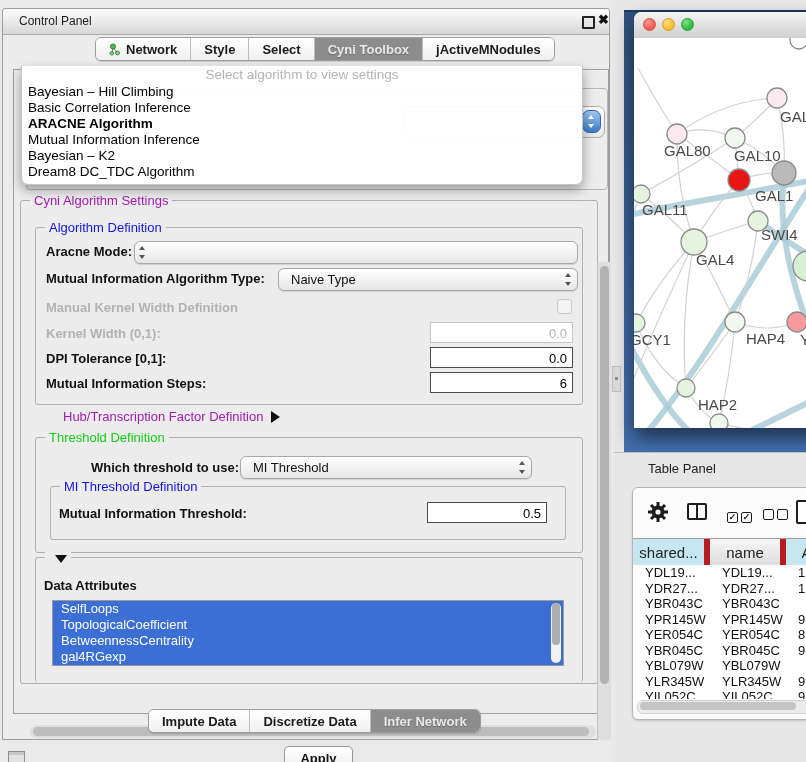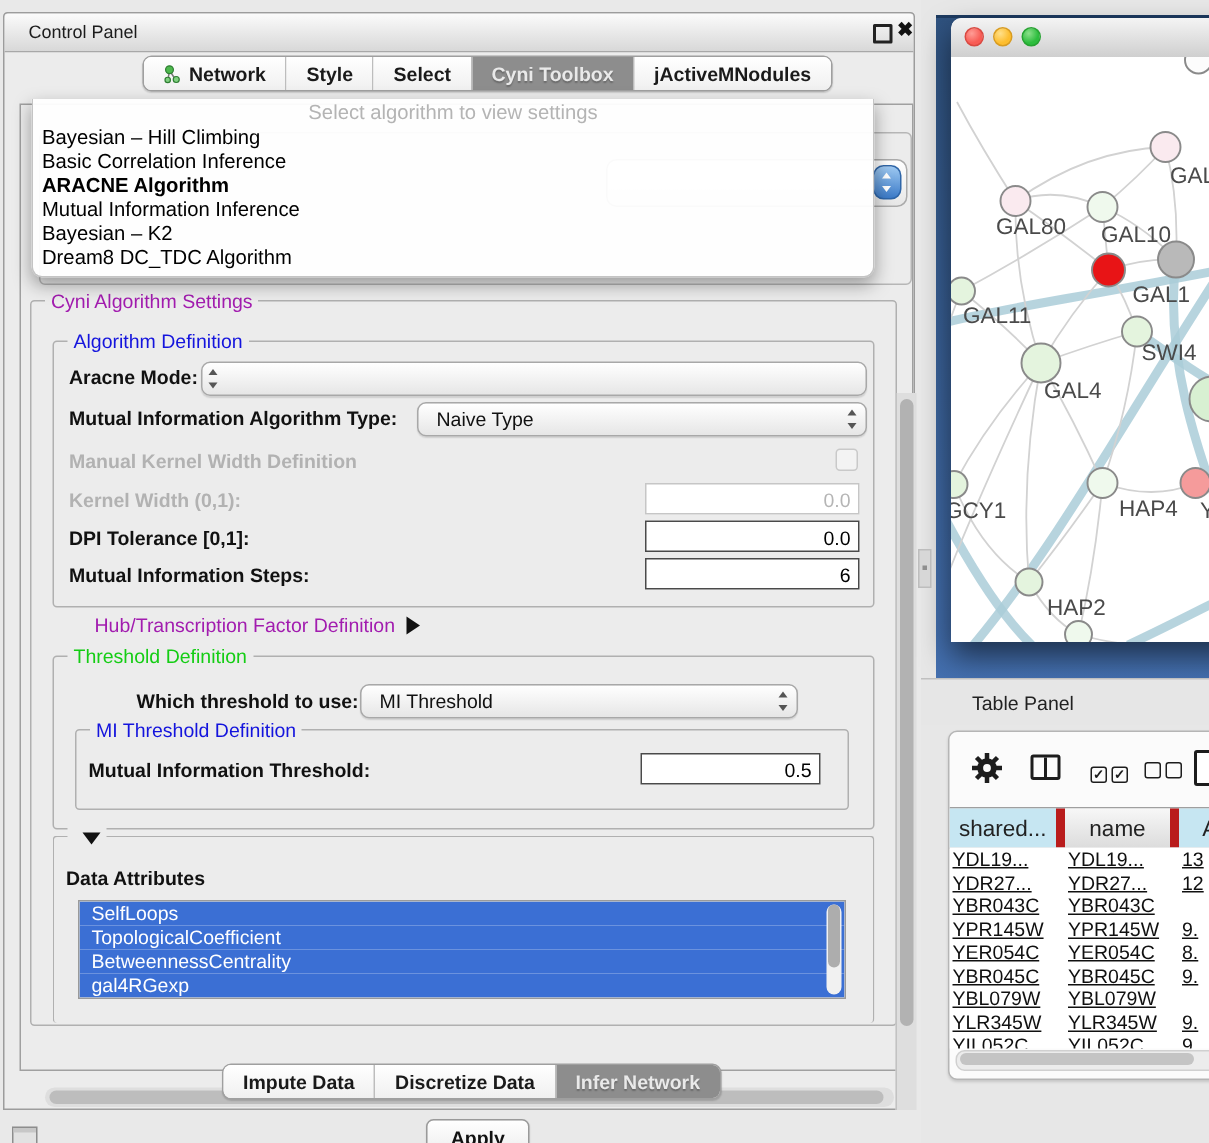--- a/index.html
+++ b/index.html
@@ -107,21 +107,21 @@
   .table-window{left:18px;top:487px;width:200px;height:231px;background:#fbfbfb;border:1px solid #b5b5b5;
                 border-radius:6px;box-shadow:0 1px 2px rgba(0,0,0,.15);overflow:hidden;}
   .tw-toolbar{left:0;top:0;right:0;height:50px;}
   .tw-header{left:0;top:50px;right:0;height:26px;border-top:1px solid #9f9f9f;border-bottom:1px solid #9f9f9f;
              display:flex;}
   .th-cell{box-sizing:border-box;border-right:6px solid #b91c1c;font-size:15px;color:#222;
            display:flex;align-items:center;justify-content:center;background:linear-gradient(#f7f7f7,#dcdcdc);}
   .th-cell.hl{background:#c6e6f2;}
   .tw-body{left:0;top:77px;right:0;height:134px;overflow:hidden;background:#fff;}
   .tw-row{display:flex;height:15.5px;line-height:15.5px;font-size:13px;color:#101010;}
-  .td{box-sizing:border-box;padding-left:2px;white-space:nowrap;overflow:hidden;text-decoration:underline;}
+  .td{box-sizing:border-box;padding-left:12px;white-space:nowrap;overflow:hidden;}
   .tw-hscroll{left:4px;top:212px;width:192px;height:12px;background:#ececec;border:1px solid #d0d0d0;border-radius:6px;}
   .tw-hthumb{left:2px;top:1px;width:156px;height:8px;background:#c4c4c4;border-radius:4px;}
 
   
   .icon-col{width:20px;height:17px;border:2px solid #1d1d1d;border-radius:2px;box-sizing:border-box;}
   .icon-col:before{content:"";position:absolute;left:7px;top:0;width:2px;height:13px;background:#1d1d1d;}
   .cb{width:9px;height:9px;border:1.5px solid #1d1d1d;border-radius:2px;display:inline-block;
       font-size:9px;line-height:9px;color:#1d1d1d;font-weight:bold;text-align:center;}
   .page-icon{width:16px;height:20px;border:2px solid #1d1d1d;border-radius:2px;background:#fff;}
 

